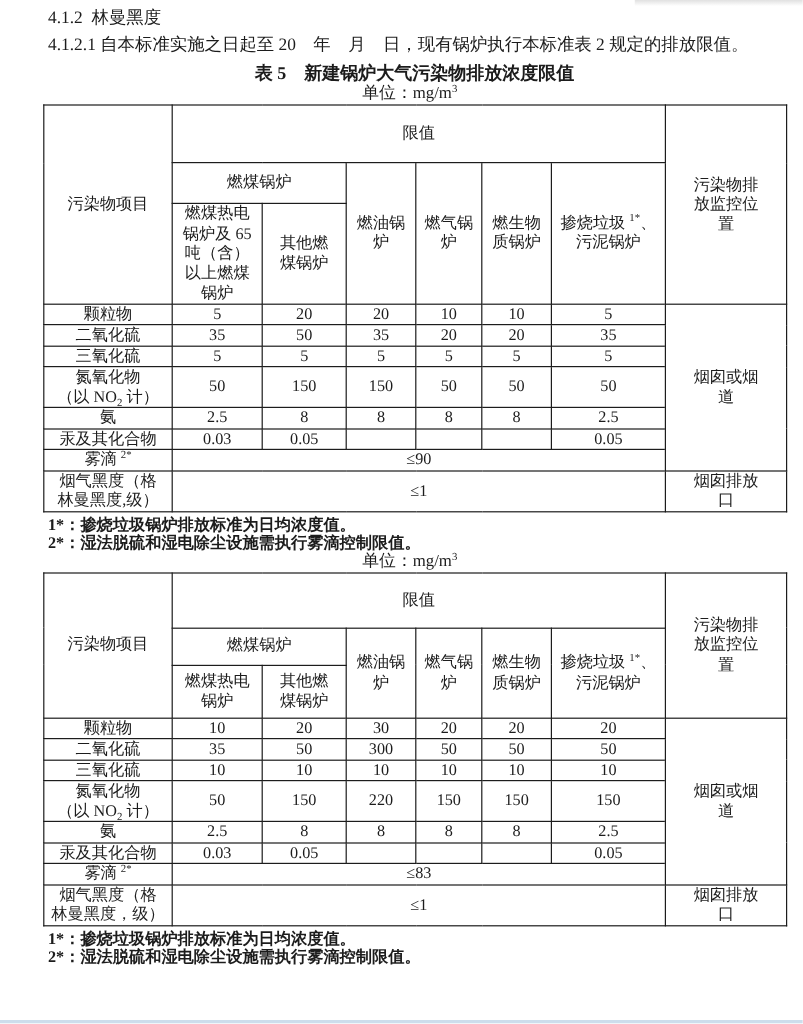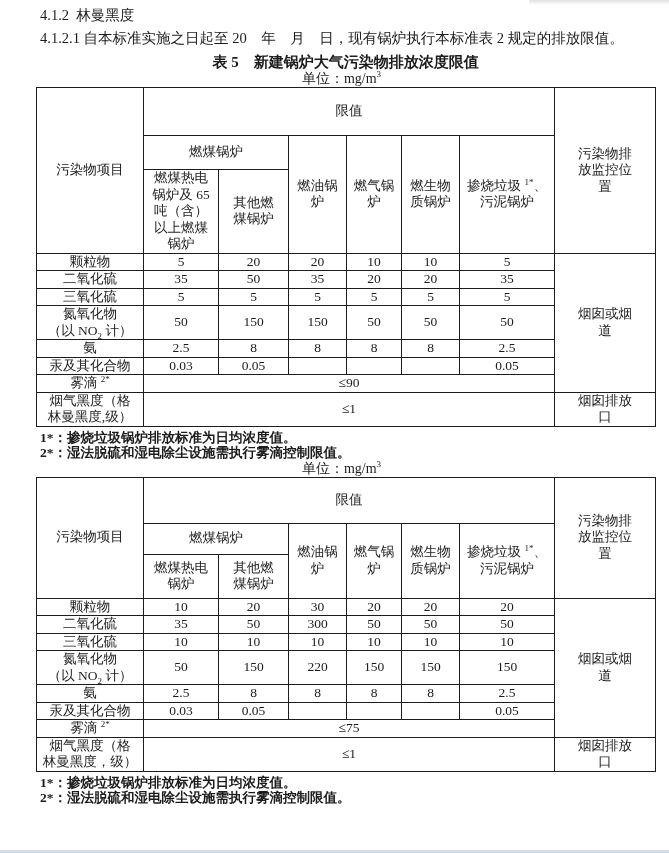--- a/index.html
+++ b/index.html
@@ -226,21 +226,21 @@
           <td class="body-cell">汞及其化合物</td>
           <td class="body-cell">0.03</td>
           <td class="body-cell">0.05</td>
           <td class="body-cell"></td>
           <td class="body-cell"></td>
           <td class="body-cell"></td>
           <td class="body-cell">0.05</td>
         </tr>
         <tr>
           <td class="body-cell">雾滴 <sup>2*</sup></td>
-          <td colspan="6" class="body-cell">≤75</td>
+          <td colspan="6" class="body-cell">≤83</td>
         </tr>
         <tr>
           <td class="body-cell">烟气黑度（格<br>林曼黑度，级）</td>
           <td colspan="6" class="body-cell">≤1</td>
           <td class="body-cell">烟囱排放<br>口</td>
         </tr>
       </tbody>
     </table>
   <div class="footnotes">
     <div class="footnote">1*：掺烧垃圾锅炉排放标准为日均浓度值。</div>

